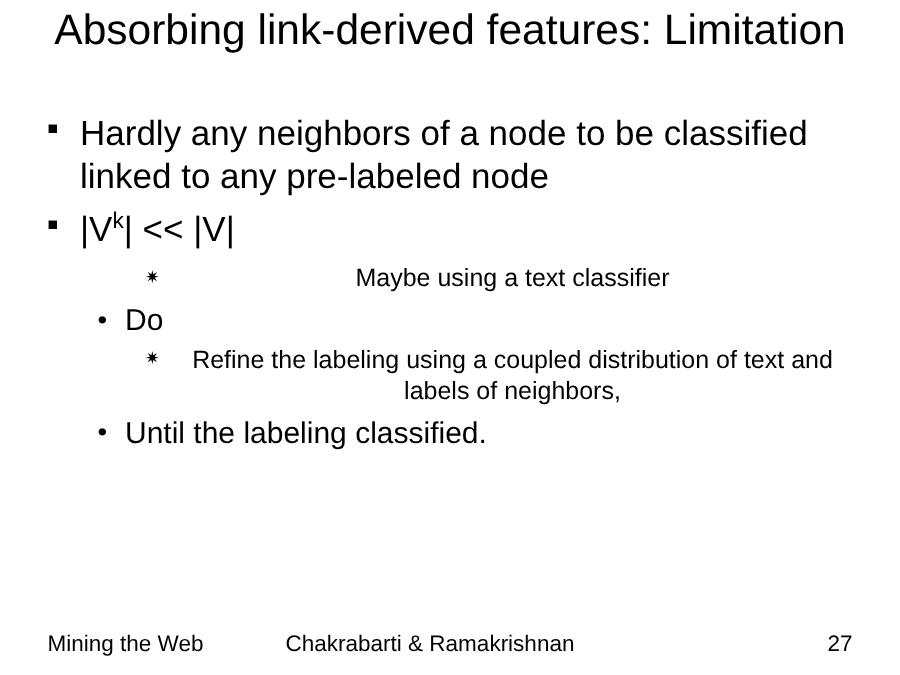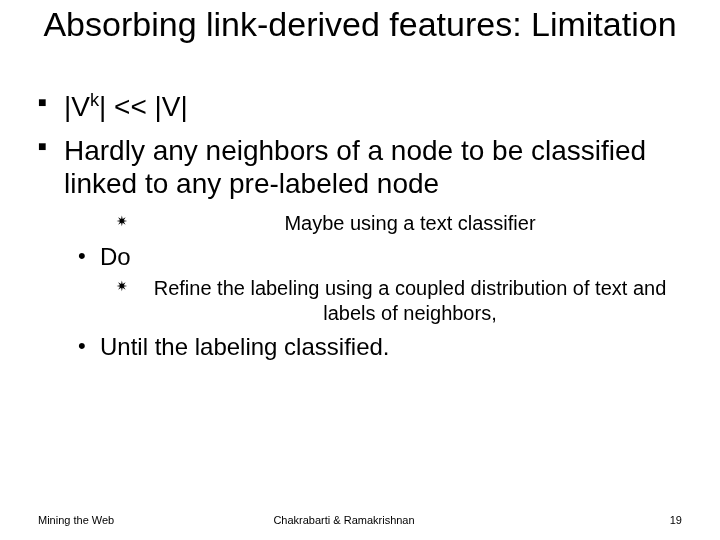--- a/index.html
+++ b/index.html
@@ -84,43 +84,43 @@
     top: 2px;
     font-size: 14px;
     color: #000;
   }
   sup { font-size: 0.65em; vertical-align: super; line-height: 0; }
   .footer {
     position: absolute;
     bottom: 14px;
     left: 0;
     width: 720px;
-    font-size: 11px;
+    font-size: 18px;
     color: #000;
     font-family: Arial, sans-serif;
   }
   .footer .left  { position: absolute; left: 38px; bottom: 0; }
   .footer .ctr   { width: 688px; text-align: center; }
   .footer .right { position: absolute; right: 38px; bottom: 0; }
 </style>
 </head>
 <body>
 
 <div class="slide">
 
   <div class="title">Absorbing link-derived features: Limitation</div>
 
   <div class="body">
 
     <div class="lvl1">
-      <span>|V</span><sup>k</sup><span>| &lt;&lt; |V|</span>
+      <span>Hardly any neighbors of a node to be classified linked to any pre-labeled node</span>
     </div>
 
     <div class="lvl1">
-      <span>Hardly any neighbors of a node to be classified linked to any pre-labeled node</span>
+      <span>|V</span><sup>k</sup><span>| &lt;&lt; |V|</span>
     </div>
 
 
     <div class="lvl3">
       <span>Maybe using a text classifier</span>
     </div>
 
     <div class="lvl2">
       <span>Do</span>
     </div>
@@ -130,16 +130,16 @@
 
     <div class="lvl2">
       <span>Until the labeling classified.</span>
     </div>
 
   </div>
 
   <div class="footer">
     <span class="left">Mining the Web</span>
     <div class="ctr">Chakrabarti &amp; Ramakrishnan</div>
-    <span class="right">19</span>
+    <span class="right">27</span>
   </div>
 
 </div>
 
 </body></html>

